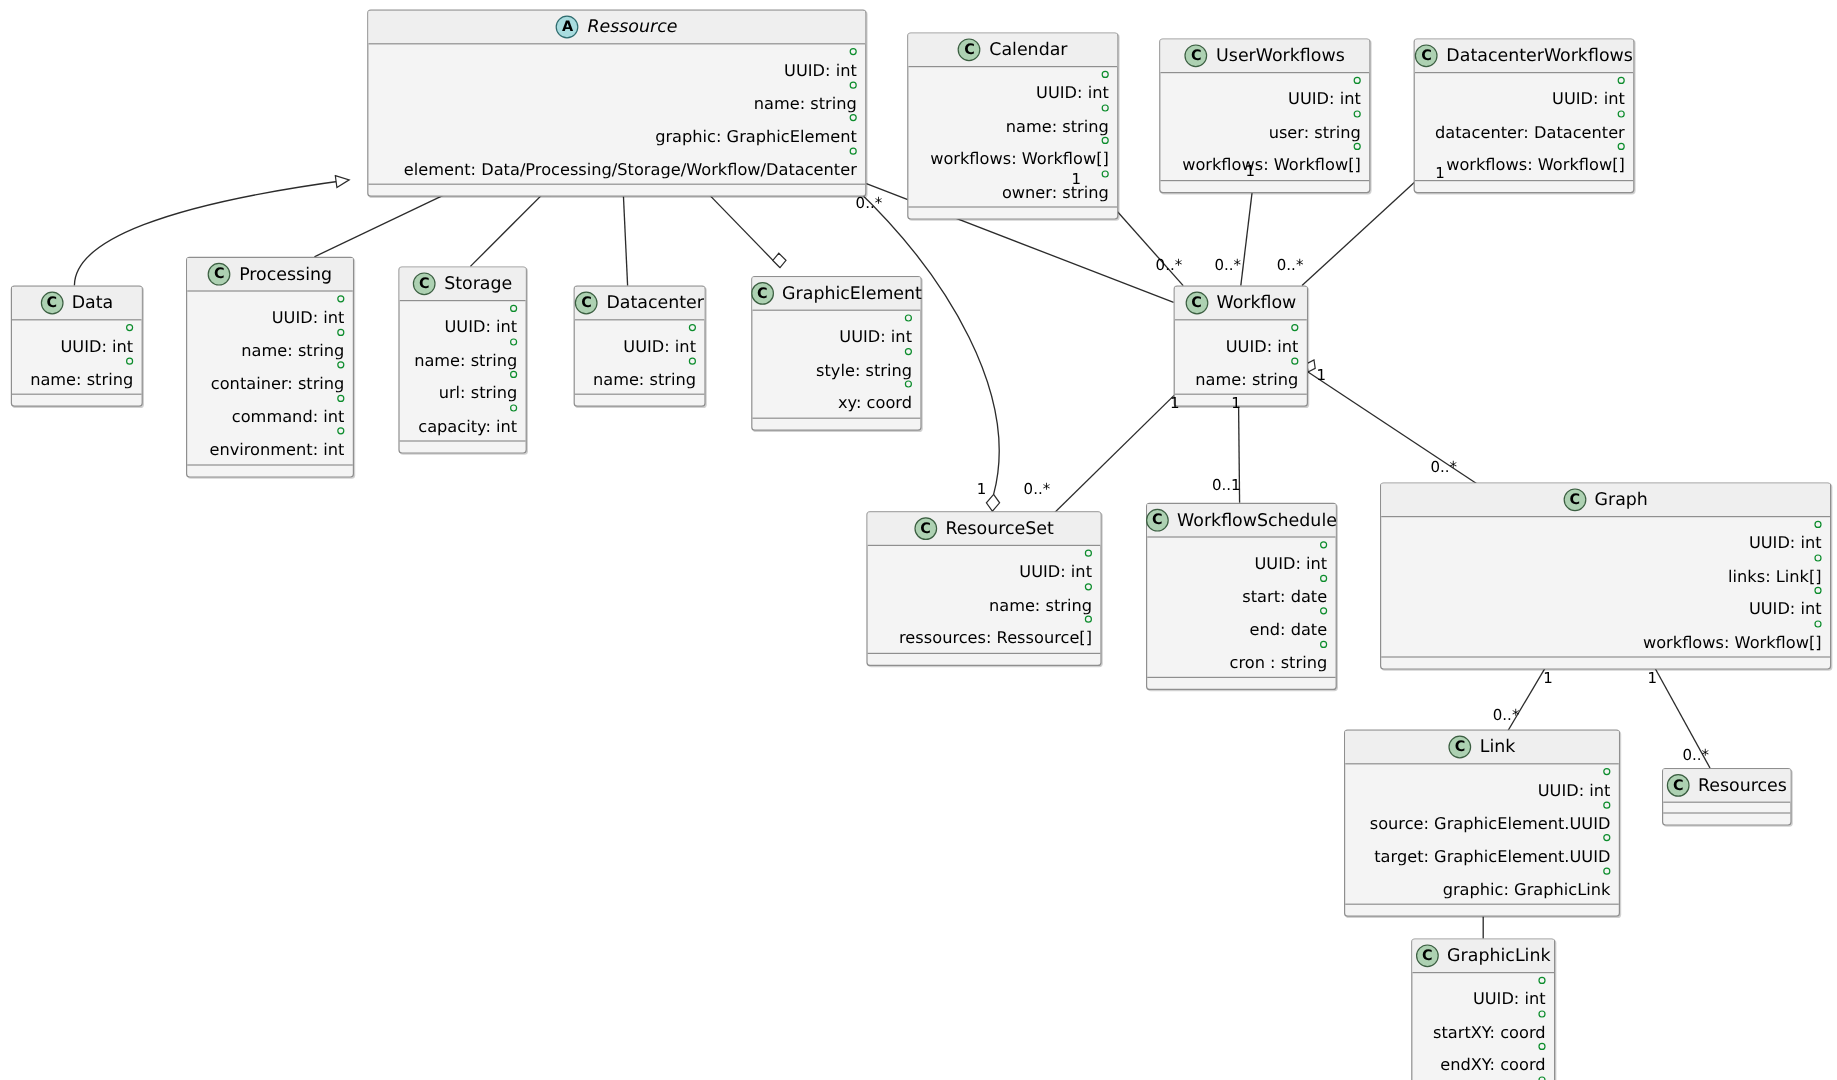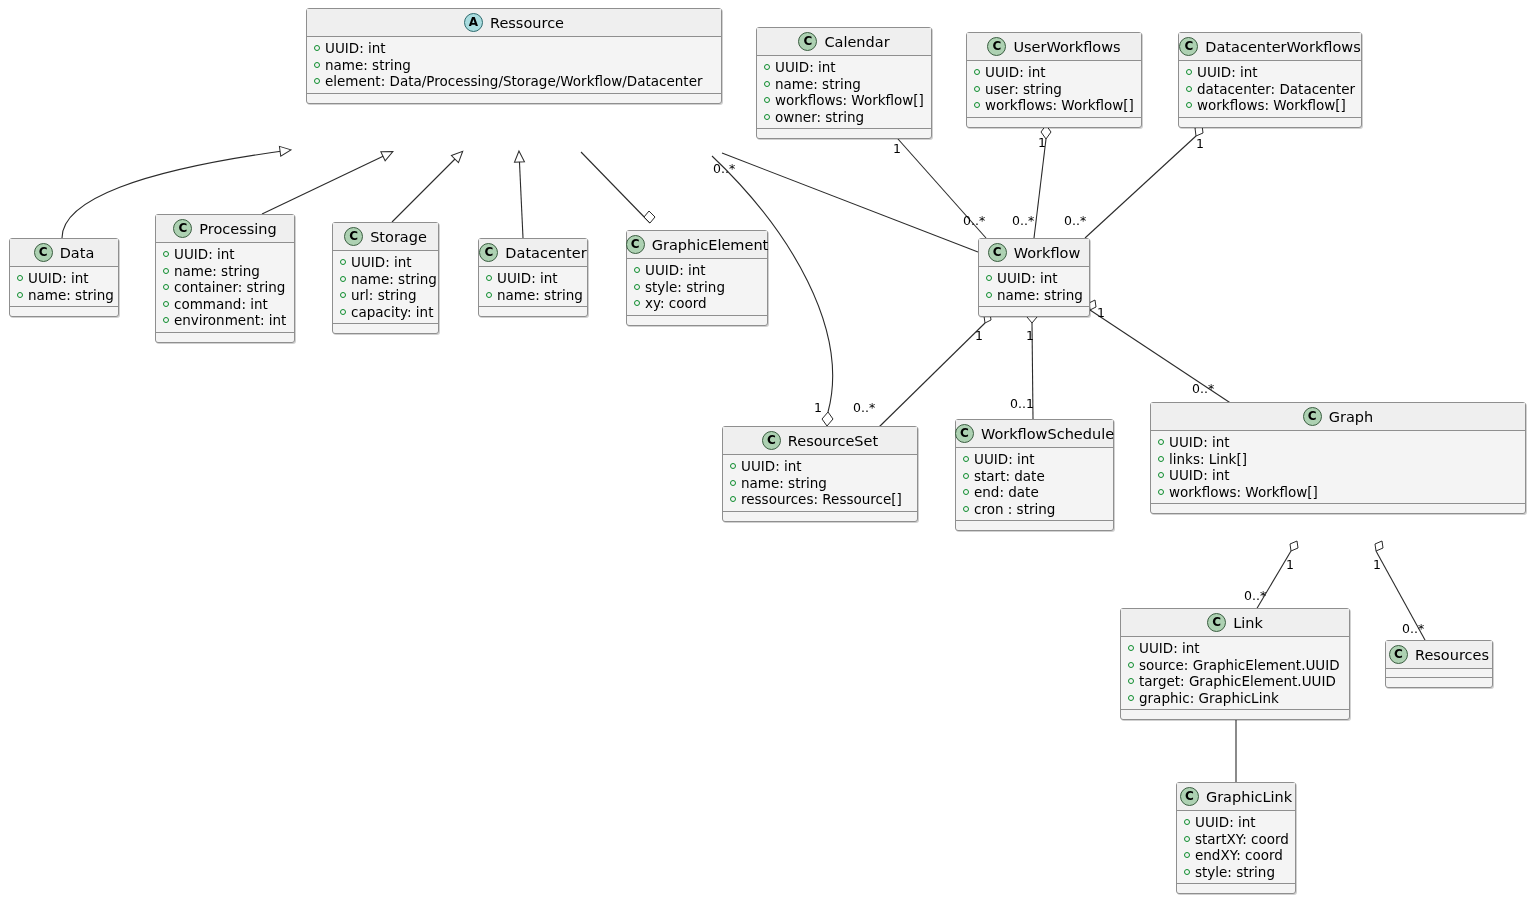--- a/index.html
+++ b/index.html
@@ -51,32 +51,33 @@
     font-weight: bold;
     line-height: 17px;
     text-align: center;
     font-family: "DejaVu Sans", "Liberation Sans", sans-serif;
   }
   .cls-badge.abstract {
     background: #A9DCDF;
     border: 1px solid #2e6b6e;
   }
   .cls-title { font-size: 14.5px; }
-  .cls-title.abstract { }
+  .cls-title.abstract { font-style: italic; }
   .cls-attrs {
     padding: 3px 7px 3px 7px;
     border-bottom: 1px solid #8f8f8f;
   }
   .cls-attrs.empty { height: 9px; padding: 0; }
   .attr {
     display: flex;
-    align-items: center;
+    align-items: flex-end;
     gap: 5px;
     line-height: 16.5px;
     white-space: nowrap;
+    flex-direction: column;
   }
   .vis-dot {
     display: inline-block;
     width: 6px; height: 6px;
     min-width: 6px;
     border: 1px solid #0c8c2c;
     border-radius: 50%;
     background: transparent;
   }
   .cls-methods { height: 9px; }
@@ -150,20 +151,24 @@
           <span class="cls-title abstract">Ressource</span>
         </div>
         <div class="cls-attrs">
           <div class="attr">
             <span class="vis-dot"></span>
             <span>UUID: int</span>
           </div>
           <div class="attr">
             <span class="vis-dot"></span>
             <span>name: string</span>
+          </div>
+          <div class="attr">
+            <span class="vis-dot"></span>
+            <span>graphic: GraphicElement</span>
           </div>
           <div class="attr">
             <span class="vis-dot"></span>
             <span>element: Data/Processing/Storage/Workflow/Datacenter</span>
           </div>
         </div>
         <div class="cls-methods"></div>
       </div>
       <div class="uml-class" style="left: 756px; top: 27px; width: 176px;">
         <div class="cls-header">

